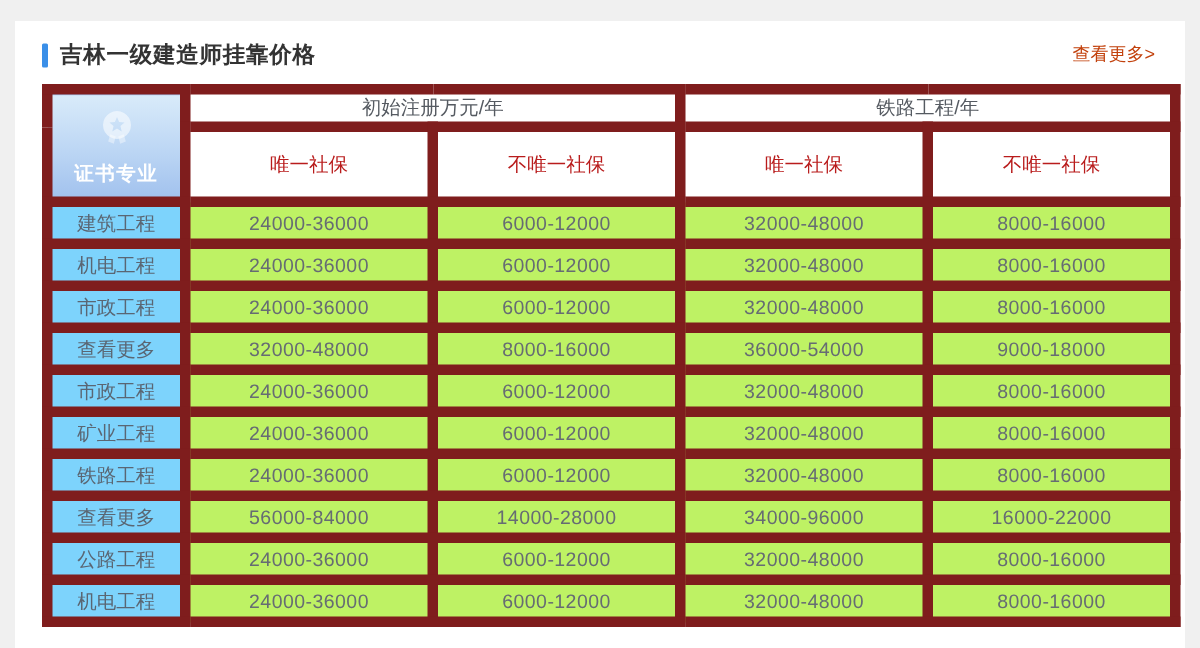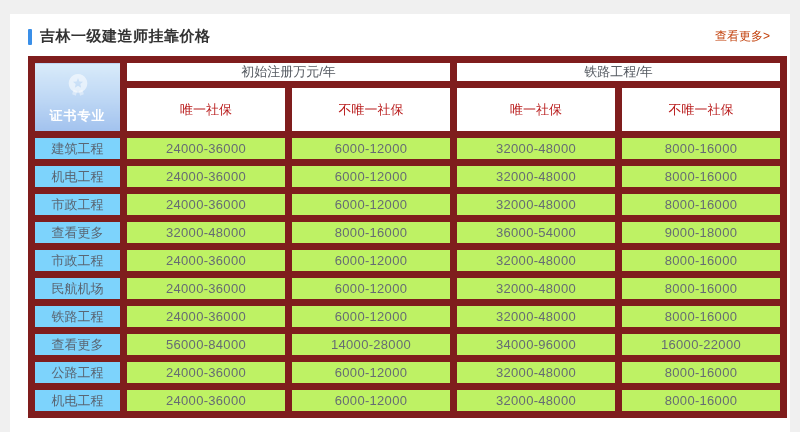--- a/index.html
+++ b/index.html
@@ -155,21 +155,21 @@
         <td class="value-cell">9000-18000</td>
       </tr>
       <tr>
         <td class="spec-cell">市政工程</td>
         <td class="value-cell">24000-36000</td>
         <td class="value-cell">6000-12000</td>
         <td class="value-cell">32000-48000</td>
         <td class="value-cell">8000-16000</td>
       </tr>
       <tr>
-        <td class="spec-cell">民航机场</td>
+        <td class="spec-cell">矿业工程</td>
         <td class="value-cell">24000-36000</td>
         <td class="value-cell">6000-12000</td>
         <td class="value-cell">32000-48000</td>
         <td class="value-cell">8000-16000</td>
       </tr>
       <tr>
         <td class="spec-cell">铁路工程</td>
         <td class="value-cell">24000-36000</td>
         <td class="value-cell">6000-12000</td>
         <td class="value-cell">32000-48000</td>

